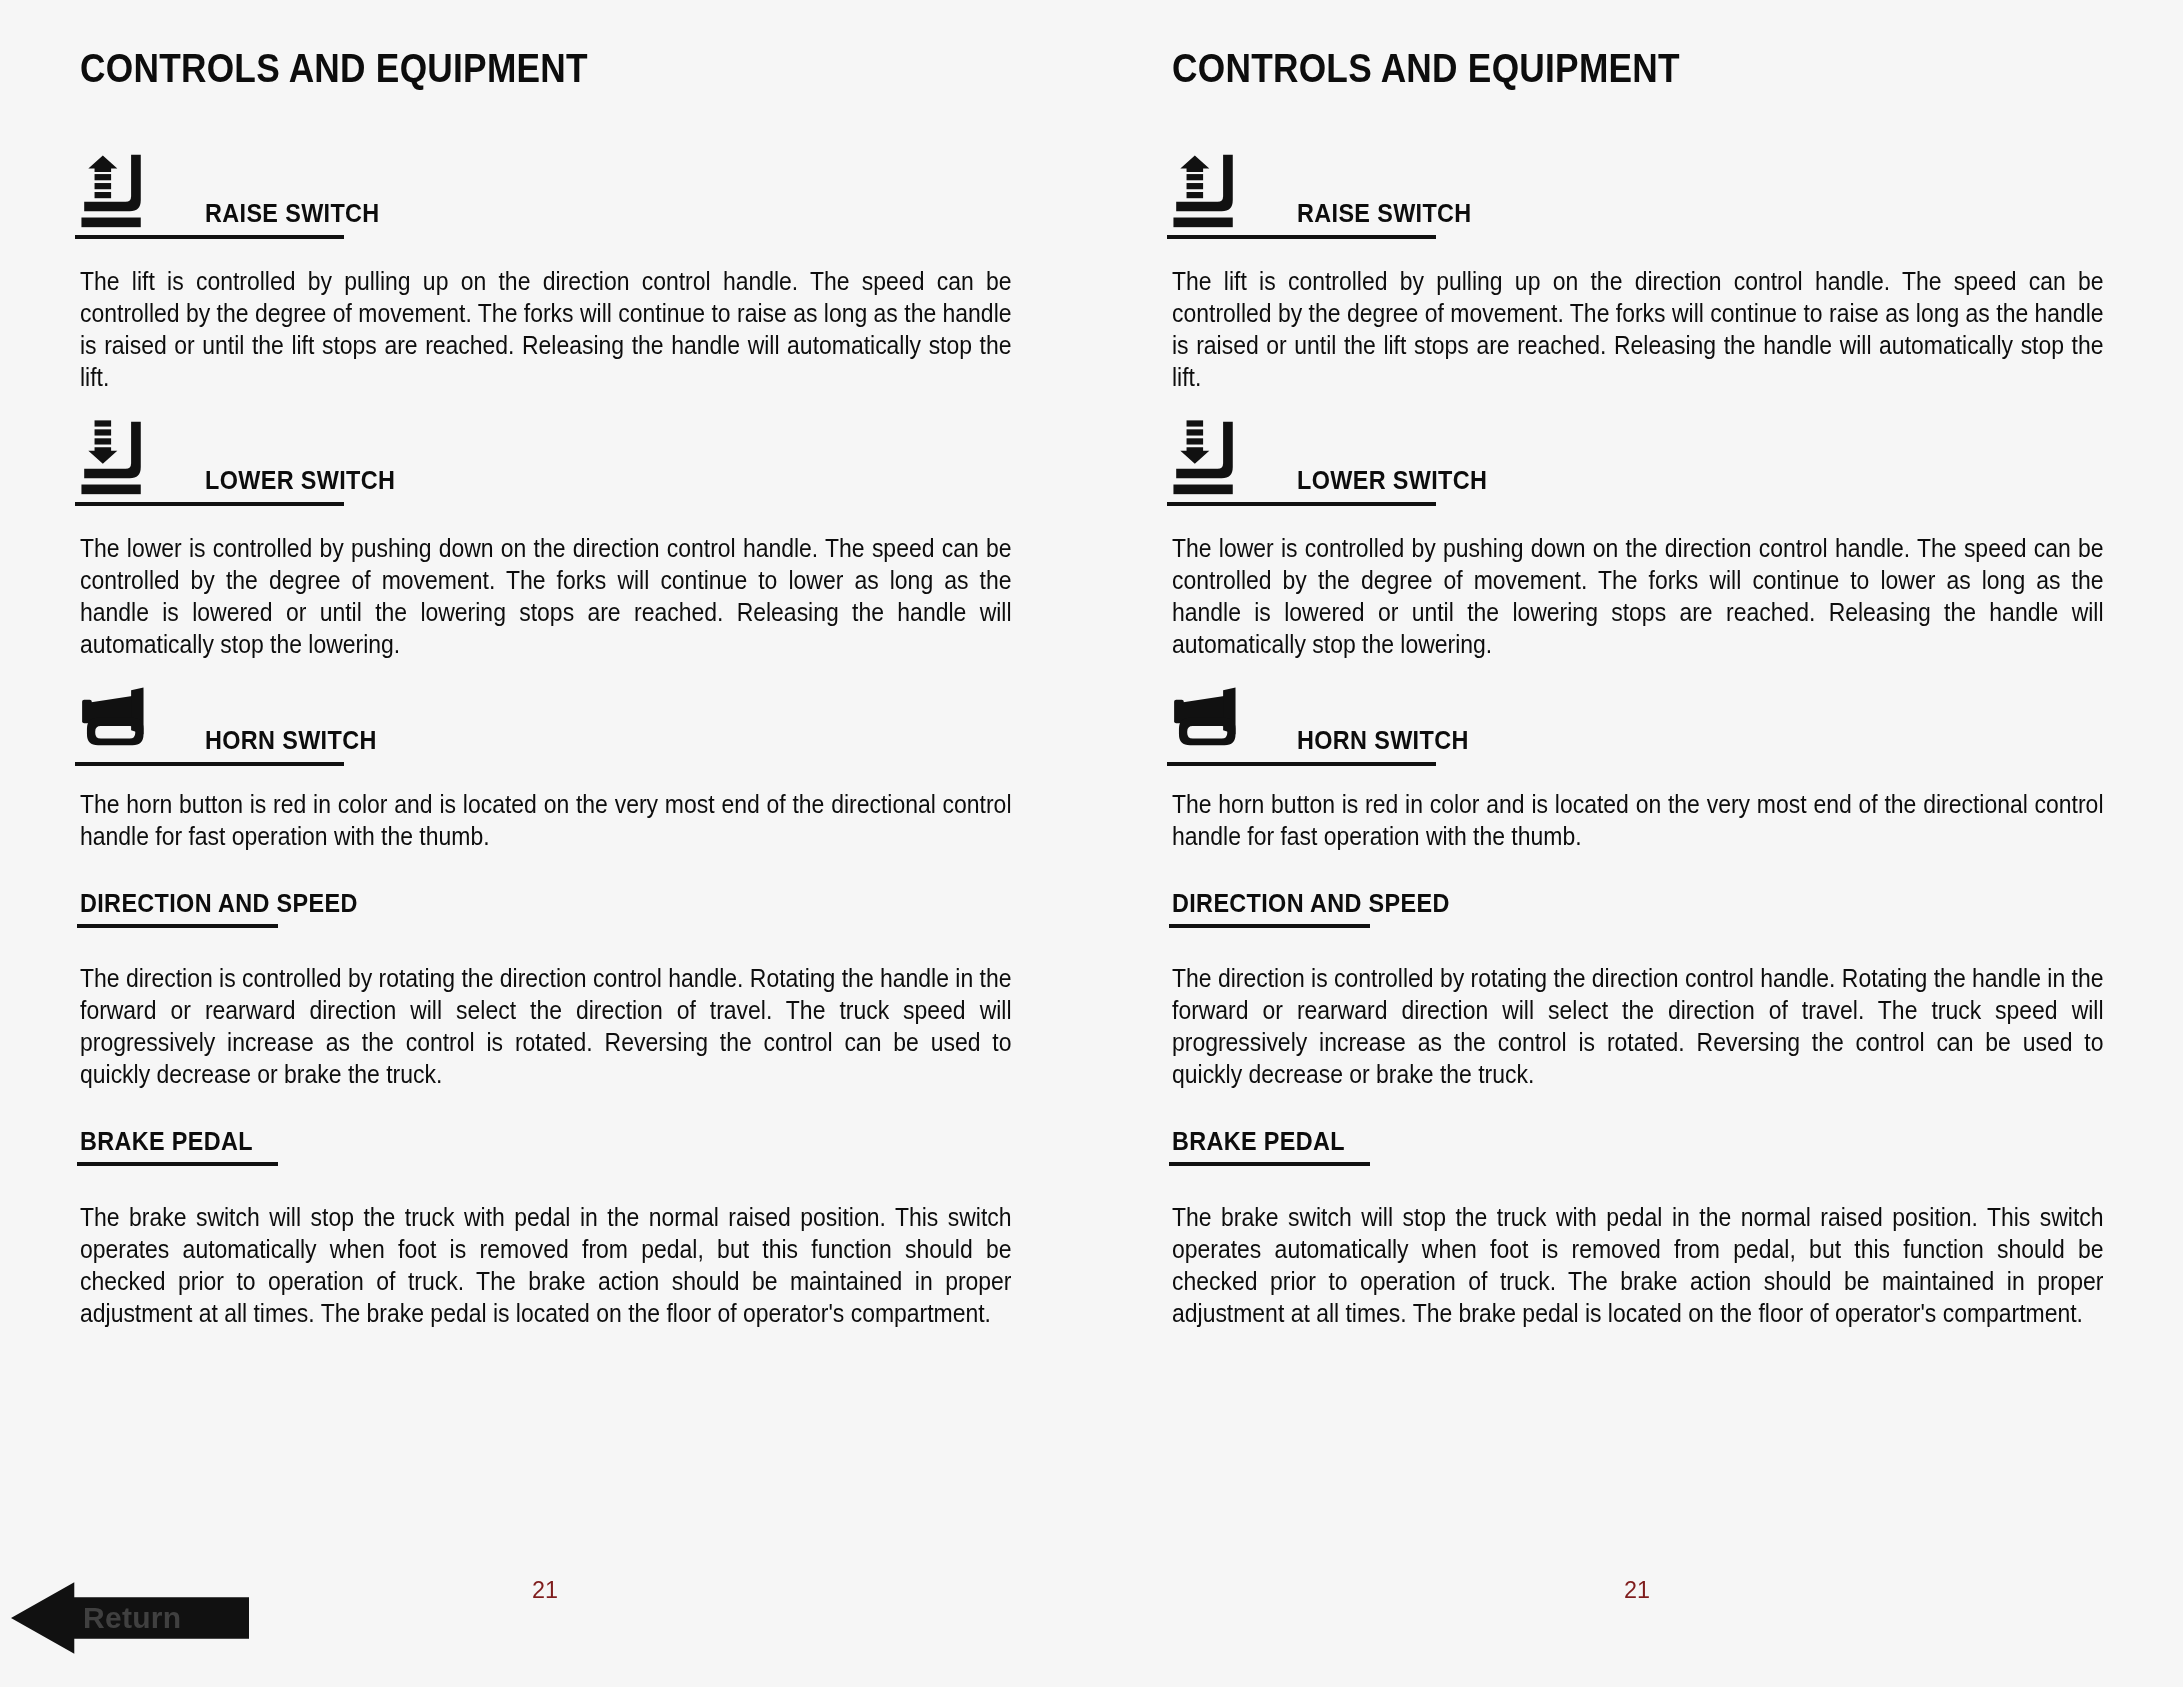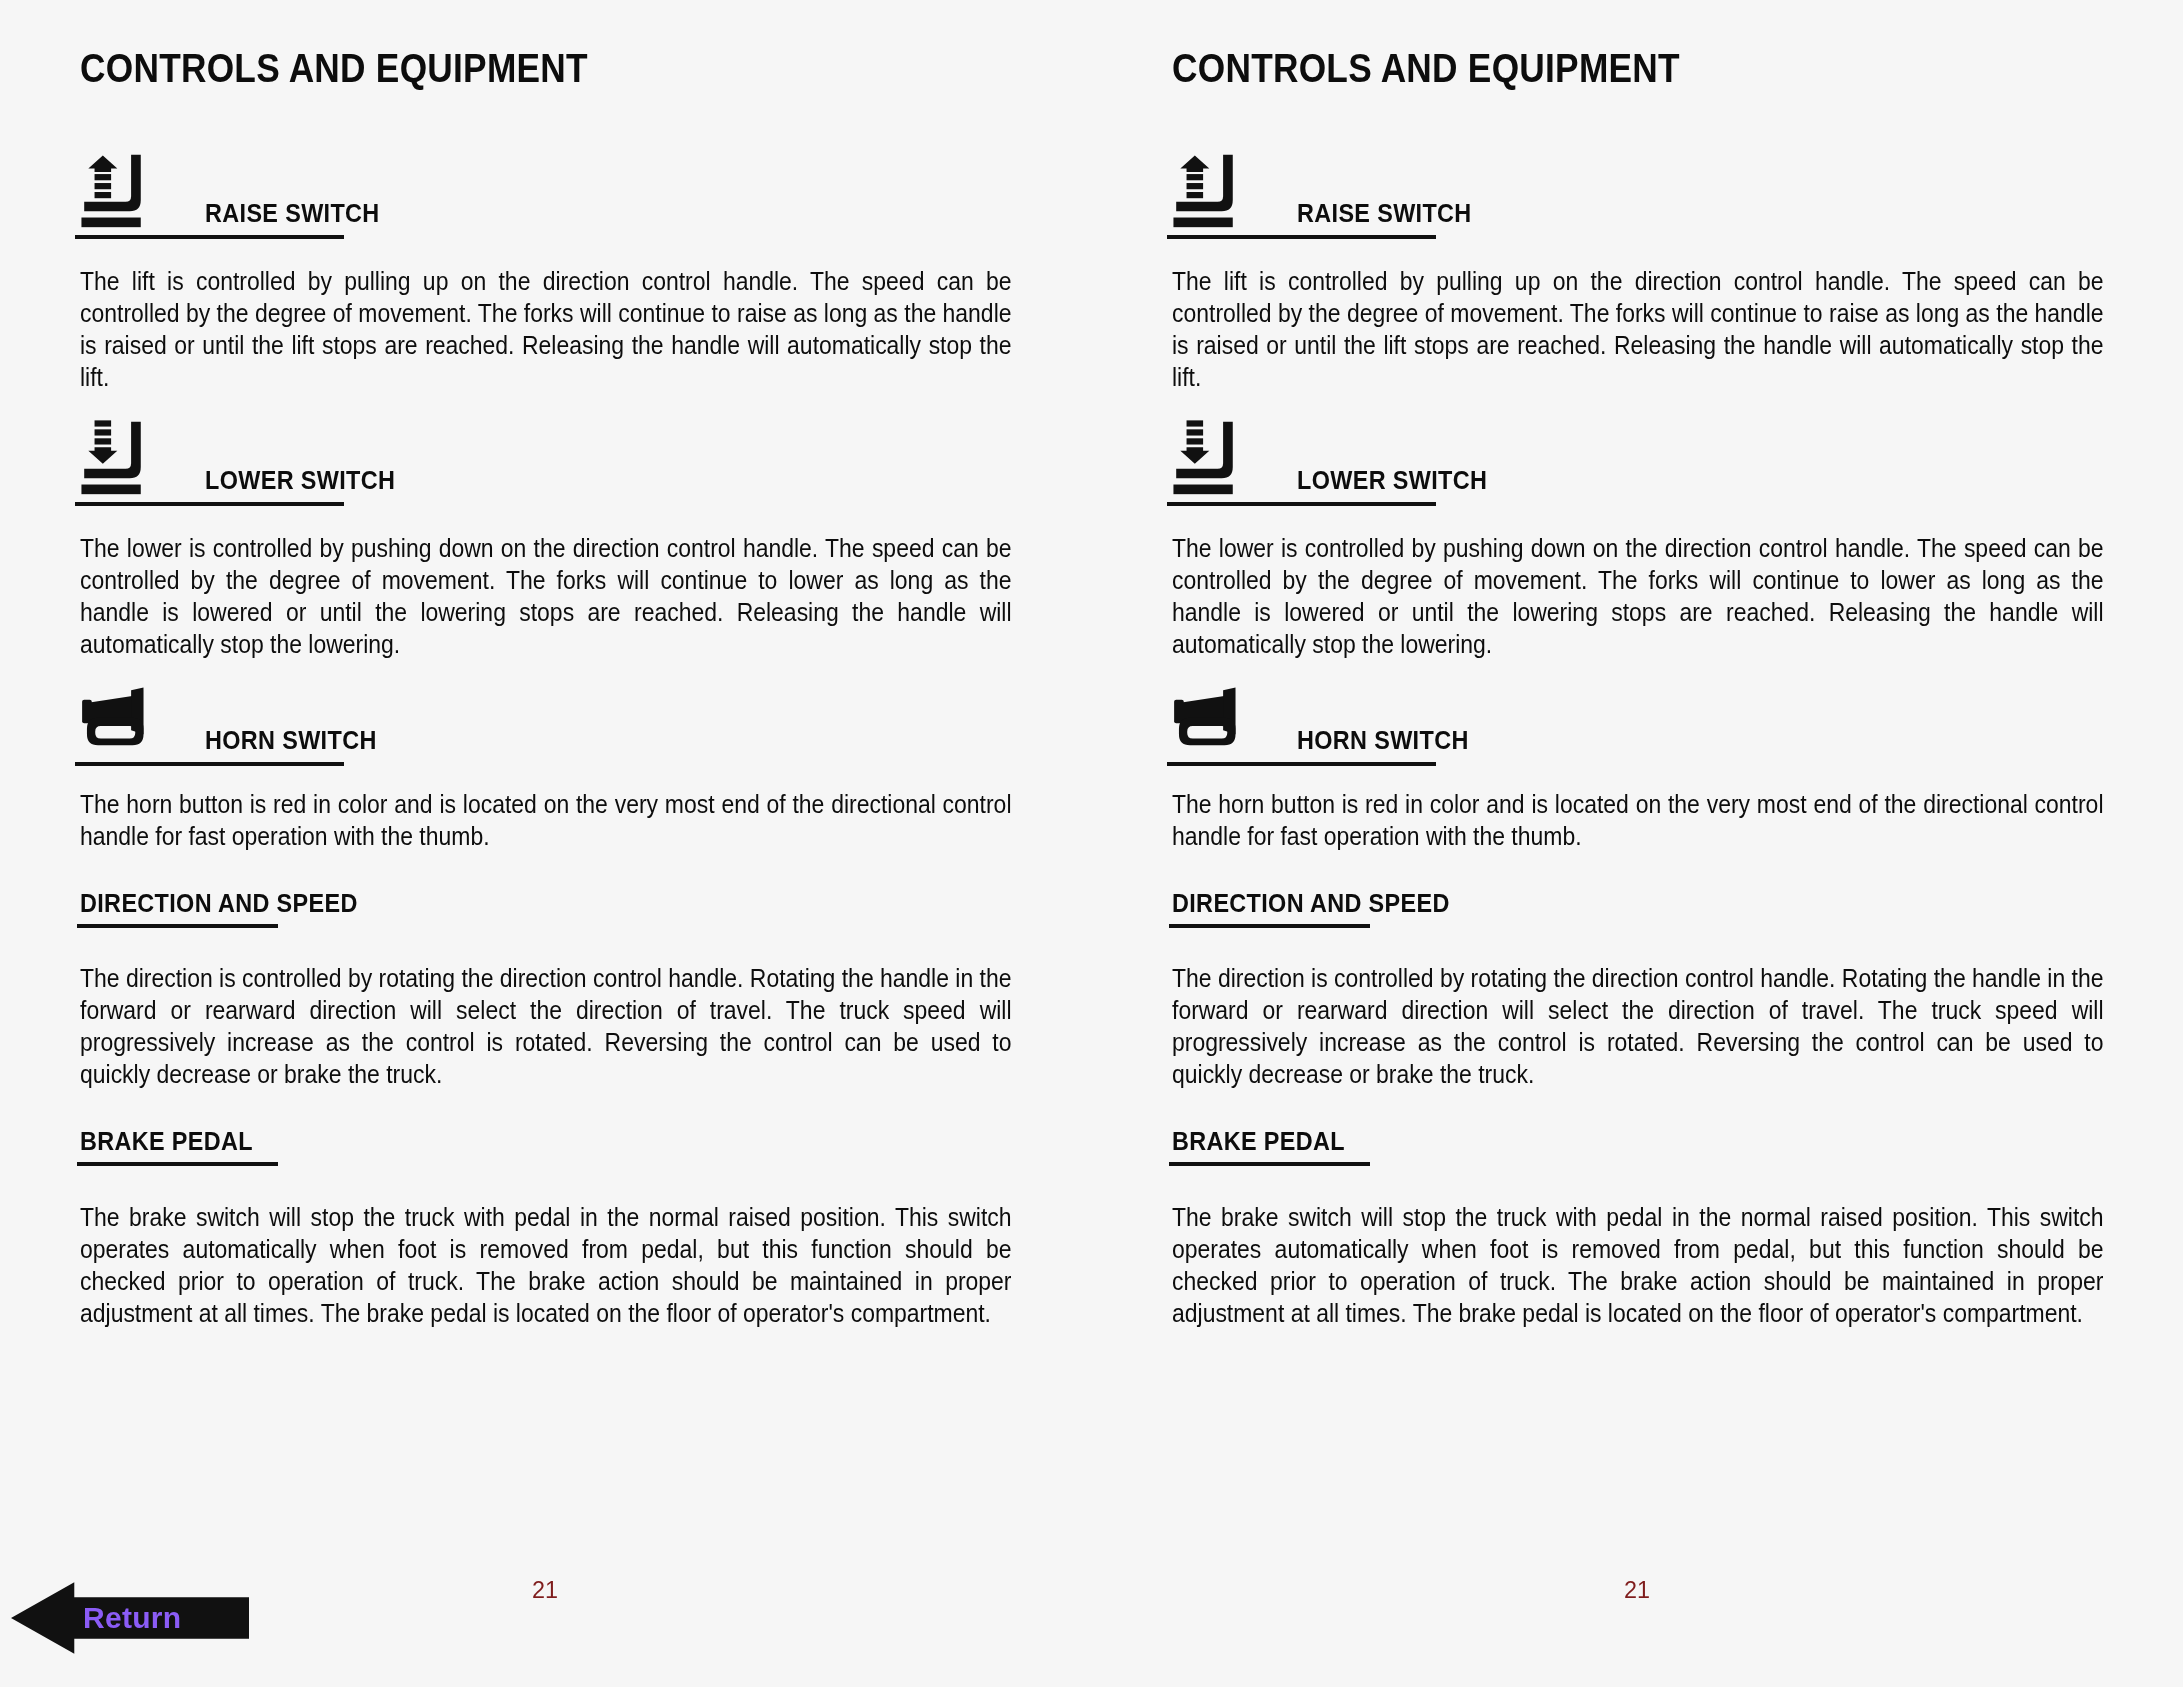--- a/index.html
+++ b/index.html
@@ -139,21 +139,21 @@
     width: 238px;
     height: 72px;
     cursor: pointer;
   }
   .return-btn svg { display: block; }
   .return-btn .return-text {
     position: absolute;
     left: 72px;
     top: 50%;
     transform: translateY(-50%);
-    color: #8b5cf6;
+    color: #404040;
     font-size: 30px;
     font-weight: bold;
     letter-spacing: 0.3px;
     font-family: "Liberation Sans", sans-serif;
     pointer-events: none;
   }
 </style>
 </head>
 <body>
 

